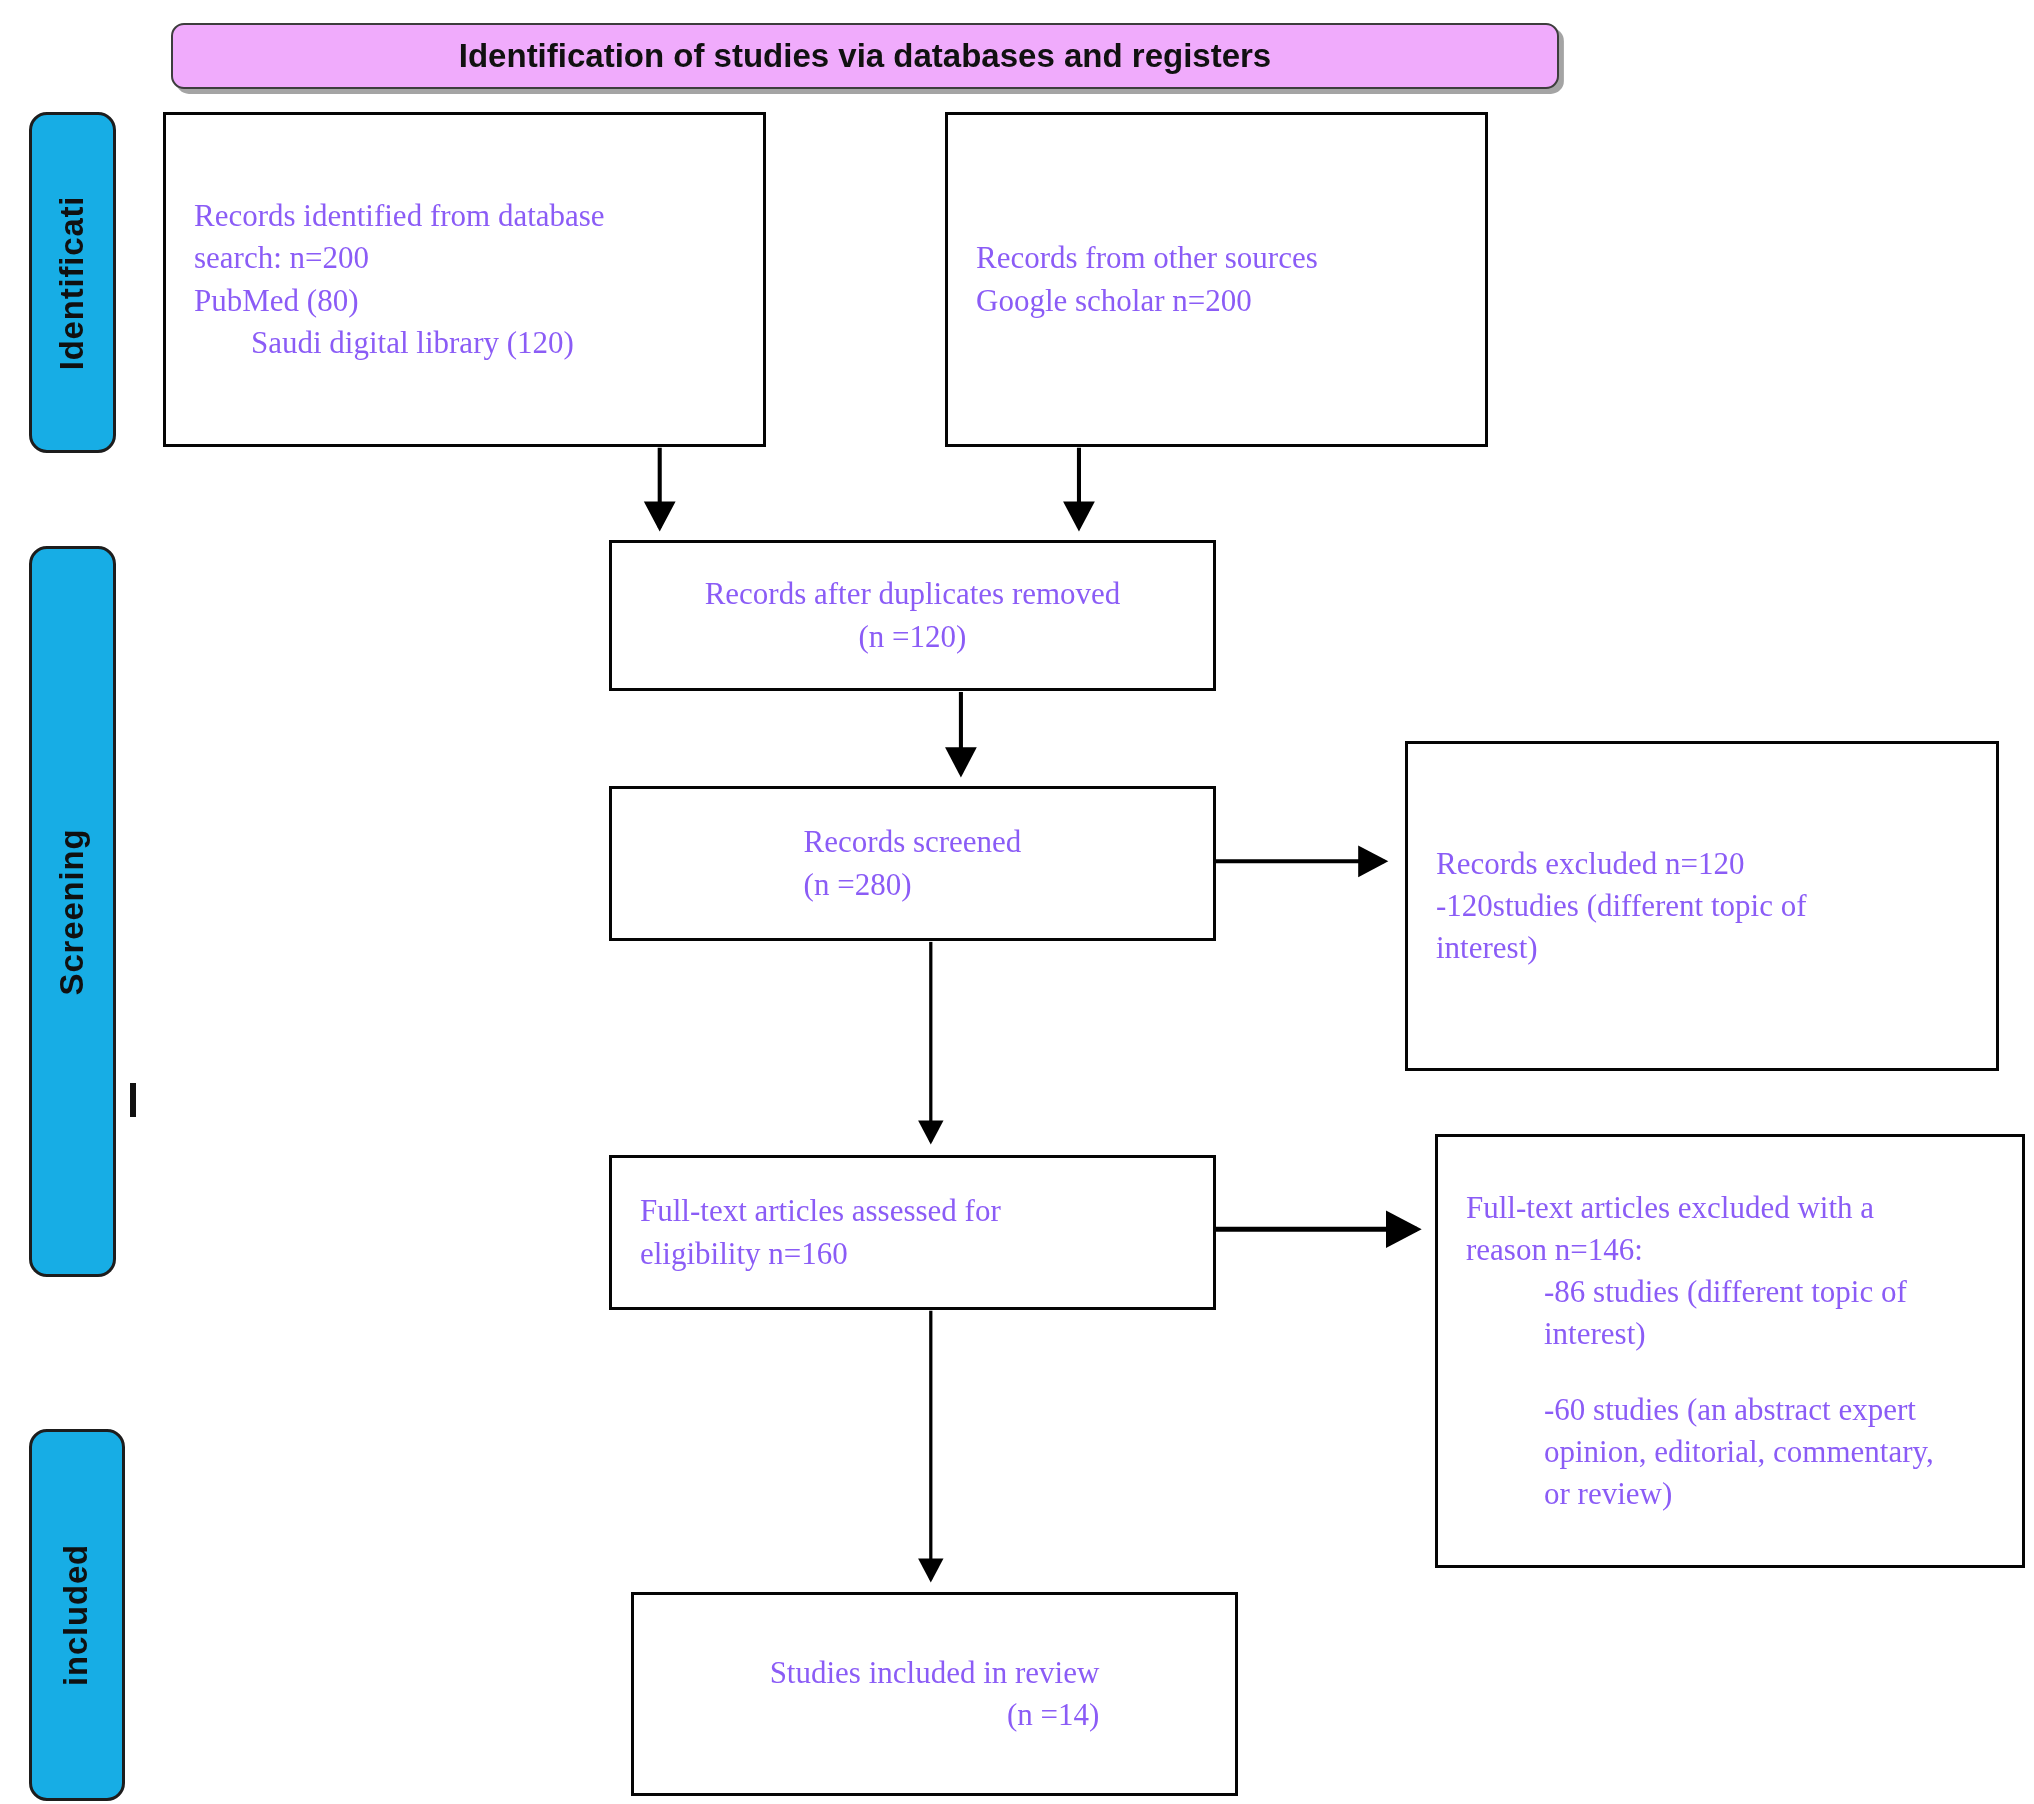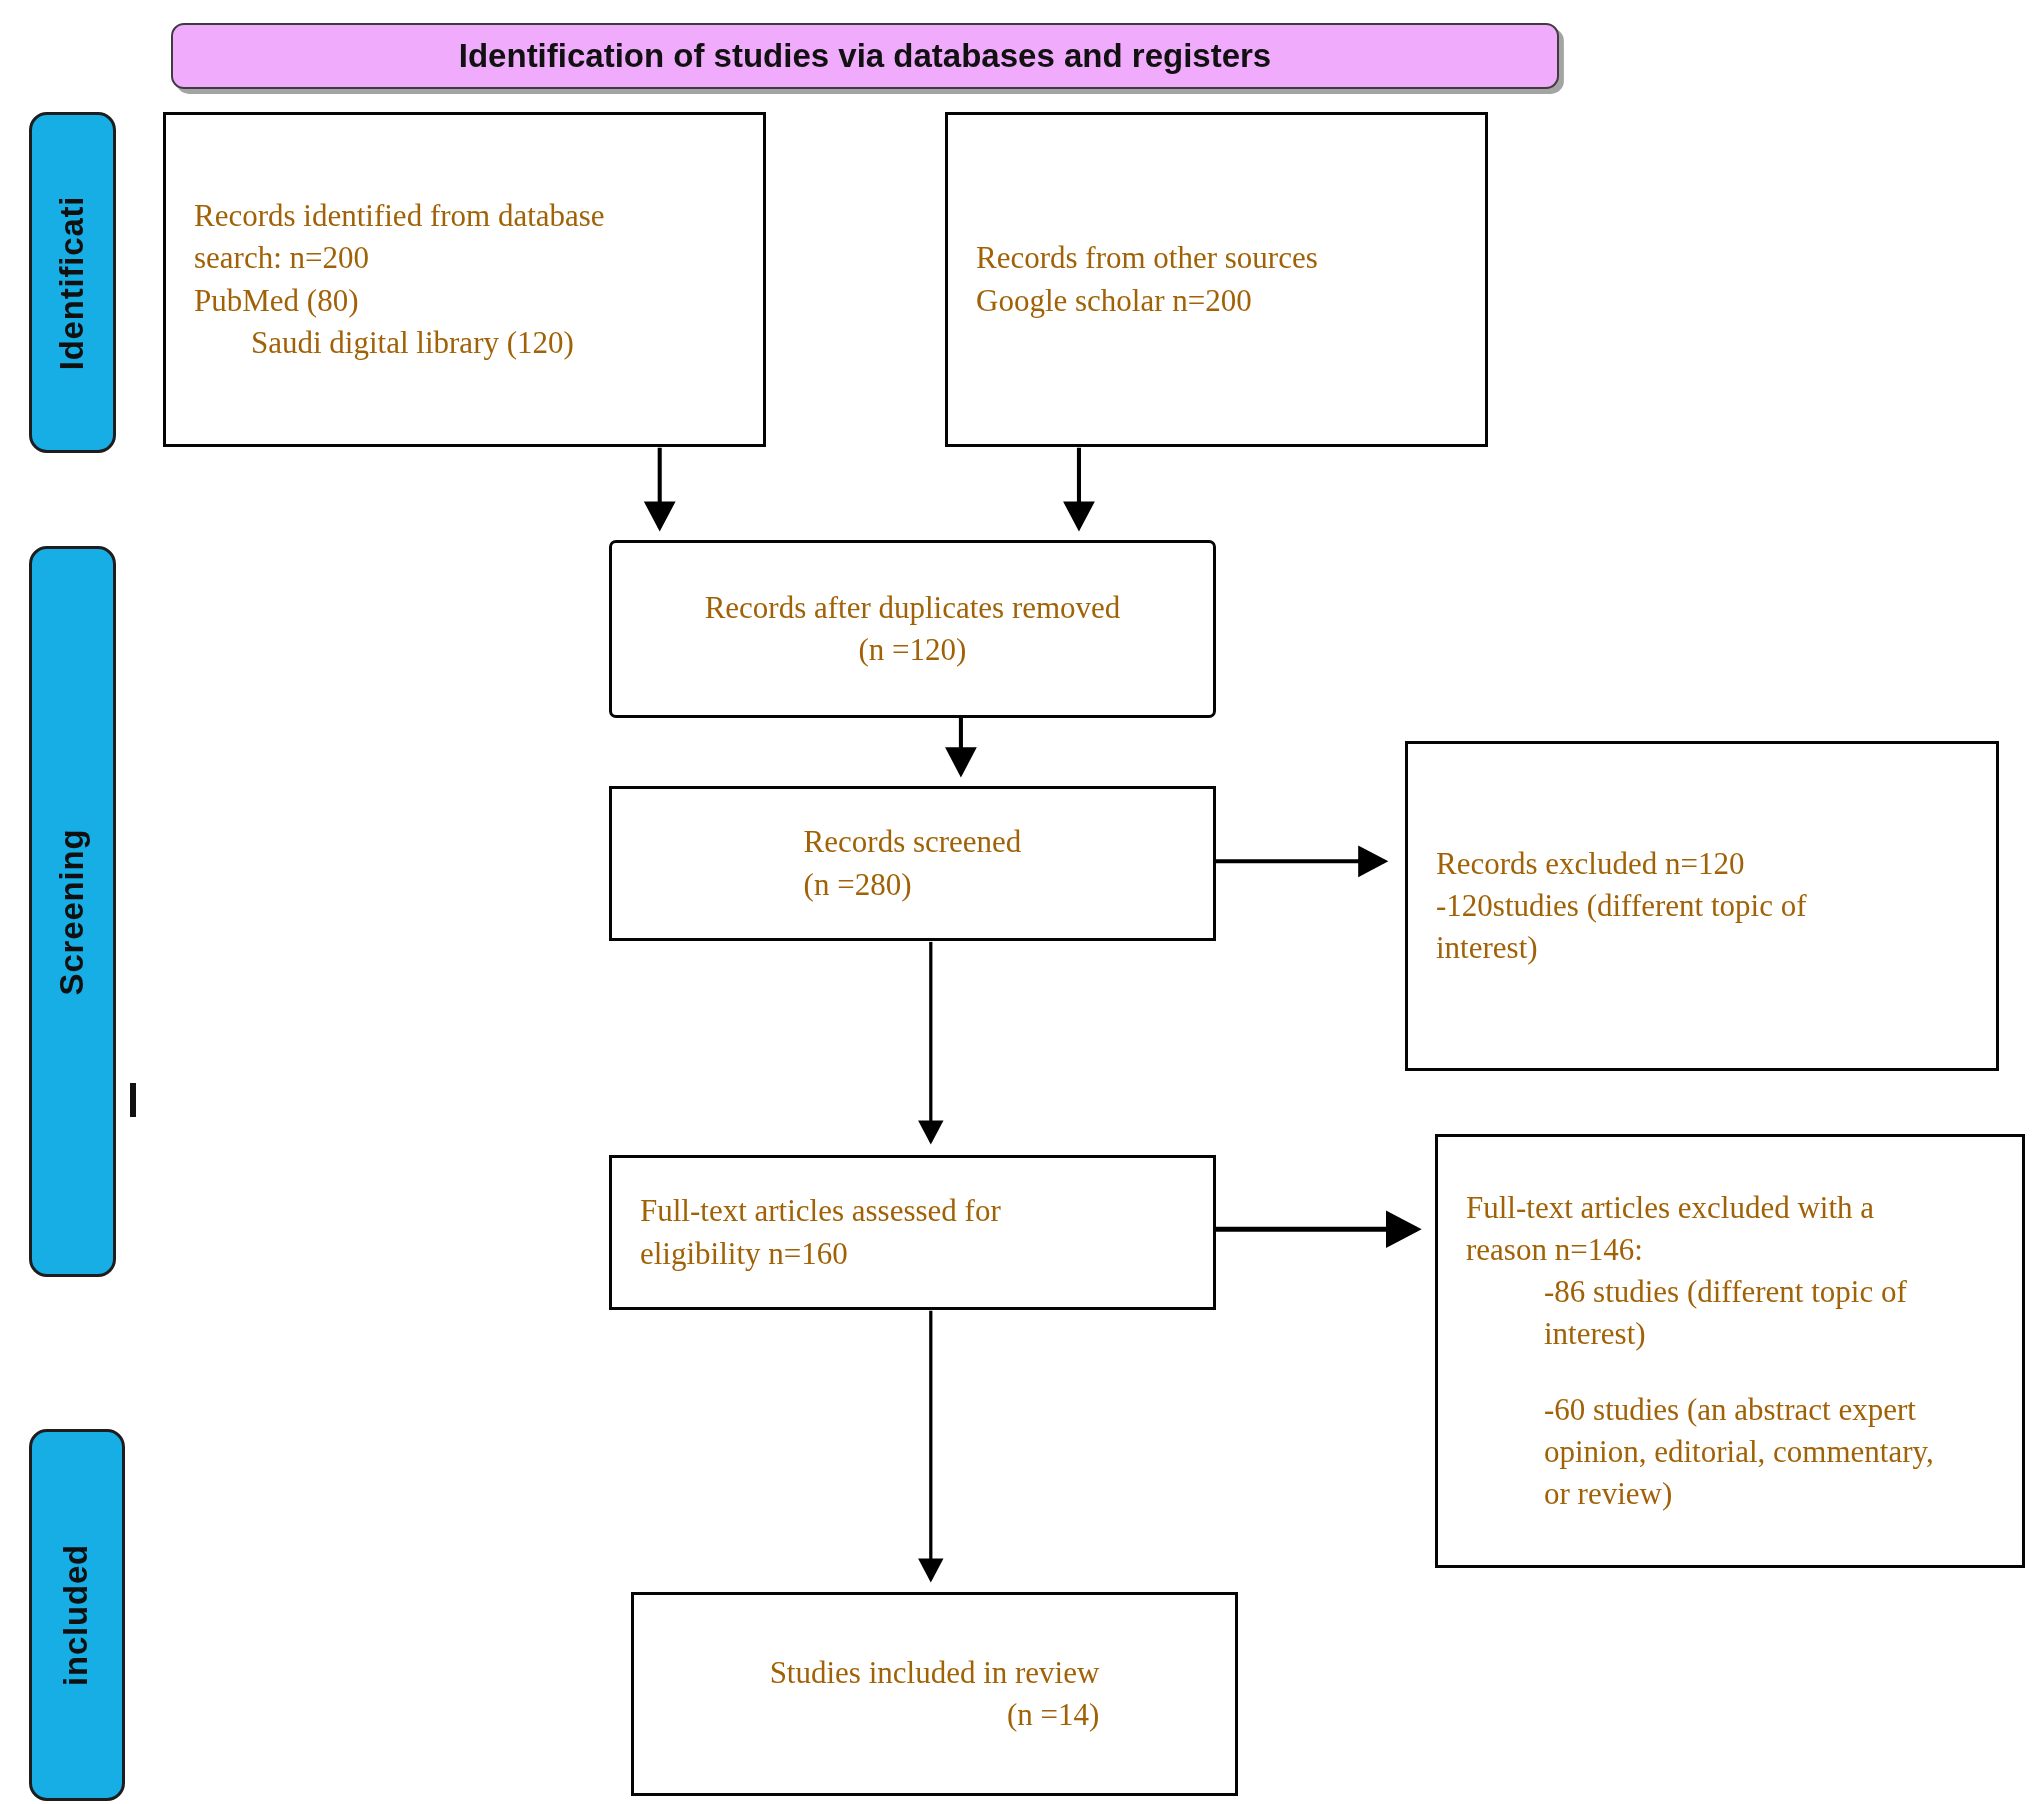--- a/index.html
+++ b/index.html
@@ -76,38 +76,38 @@
     align-items: center;
   }
   .fbox .inner {
     width: 100%;
     padding: 0 28px;
   }
   .ftext {
     font-family: "Liberation Serif", serif;
     font-size: 31px;
     line-height: 1.36;
-    color: #a16207;
+    color: #8b5cf6;
     white-space: pre-wrap;
   }
   .center-block .ftext {
     display: inline-block;
     text-align: left;
   }
   .center-block .inner {
     text-align: center;
   }
   .indent1 { padding-left: 57px; display:block; }
   .indent2 { padding-left: 78px; display:block; }
   .gap-line { display:block; height: 33px; }
 
   
   #box-db        { left: 163px;  top: 112px;  width: 603px;  height: 335px; }
   #box-other     { left: 945px; top: 112px;  width: 543px;  height: 335px; }
-  #box-dupes     { left: 609px;  top: 540px;  width: 607px;  height: 178px; border-radius: 7px; }
+  #box-dupes     { left: 609px;  top: 540px;  width: 607px;  height: 151px; }
   #box-screened  { left: 609px;  top: 786px;  width: 607px;  height: 155px; }
   #box-excluded1 { left: 1405px; top: 741px;  width: 594px;  height: 330px; }
   #box-fulltext  { left: 609px;  top: 1155px; width: 607px;  height: 155px; }
   #box-excluded2 { left: 1435px; top: 1134px; width: 590px;  height: 434px; }
   #box-included  { left: 631px;  top: 1592px; width: 607px;  height: 204px; }
 
   
   #connectors {
     position: absolute;
     left: 0; top: 0;

